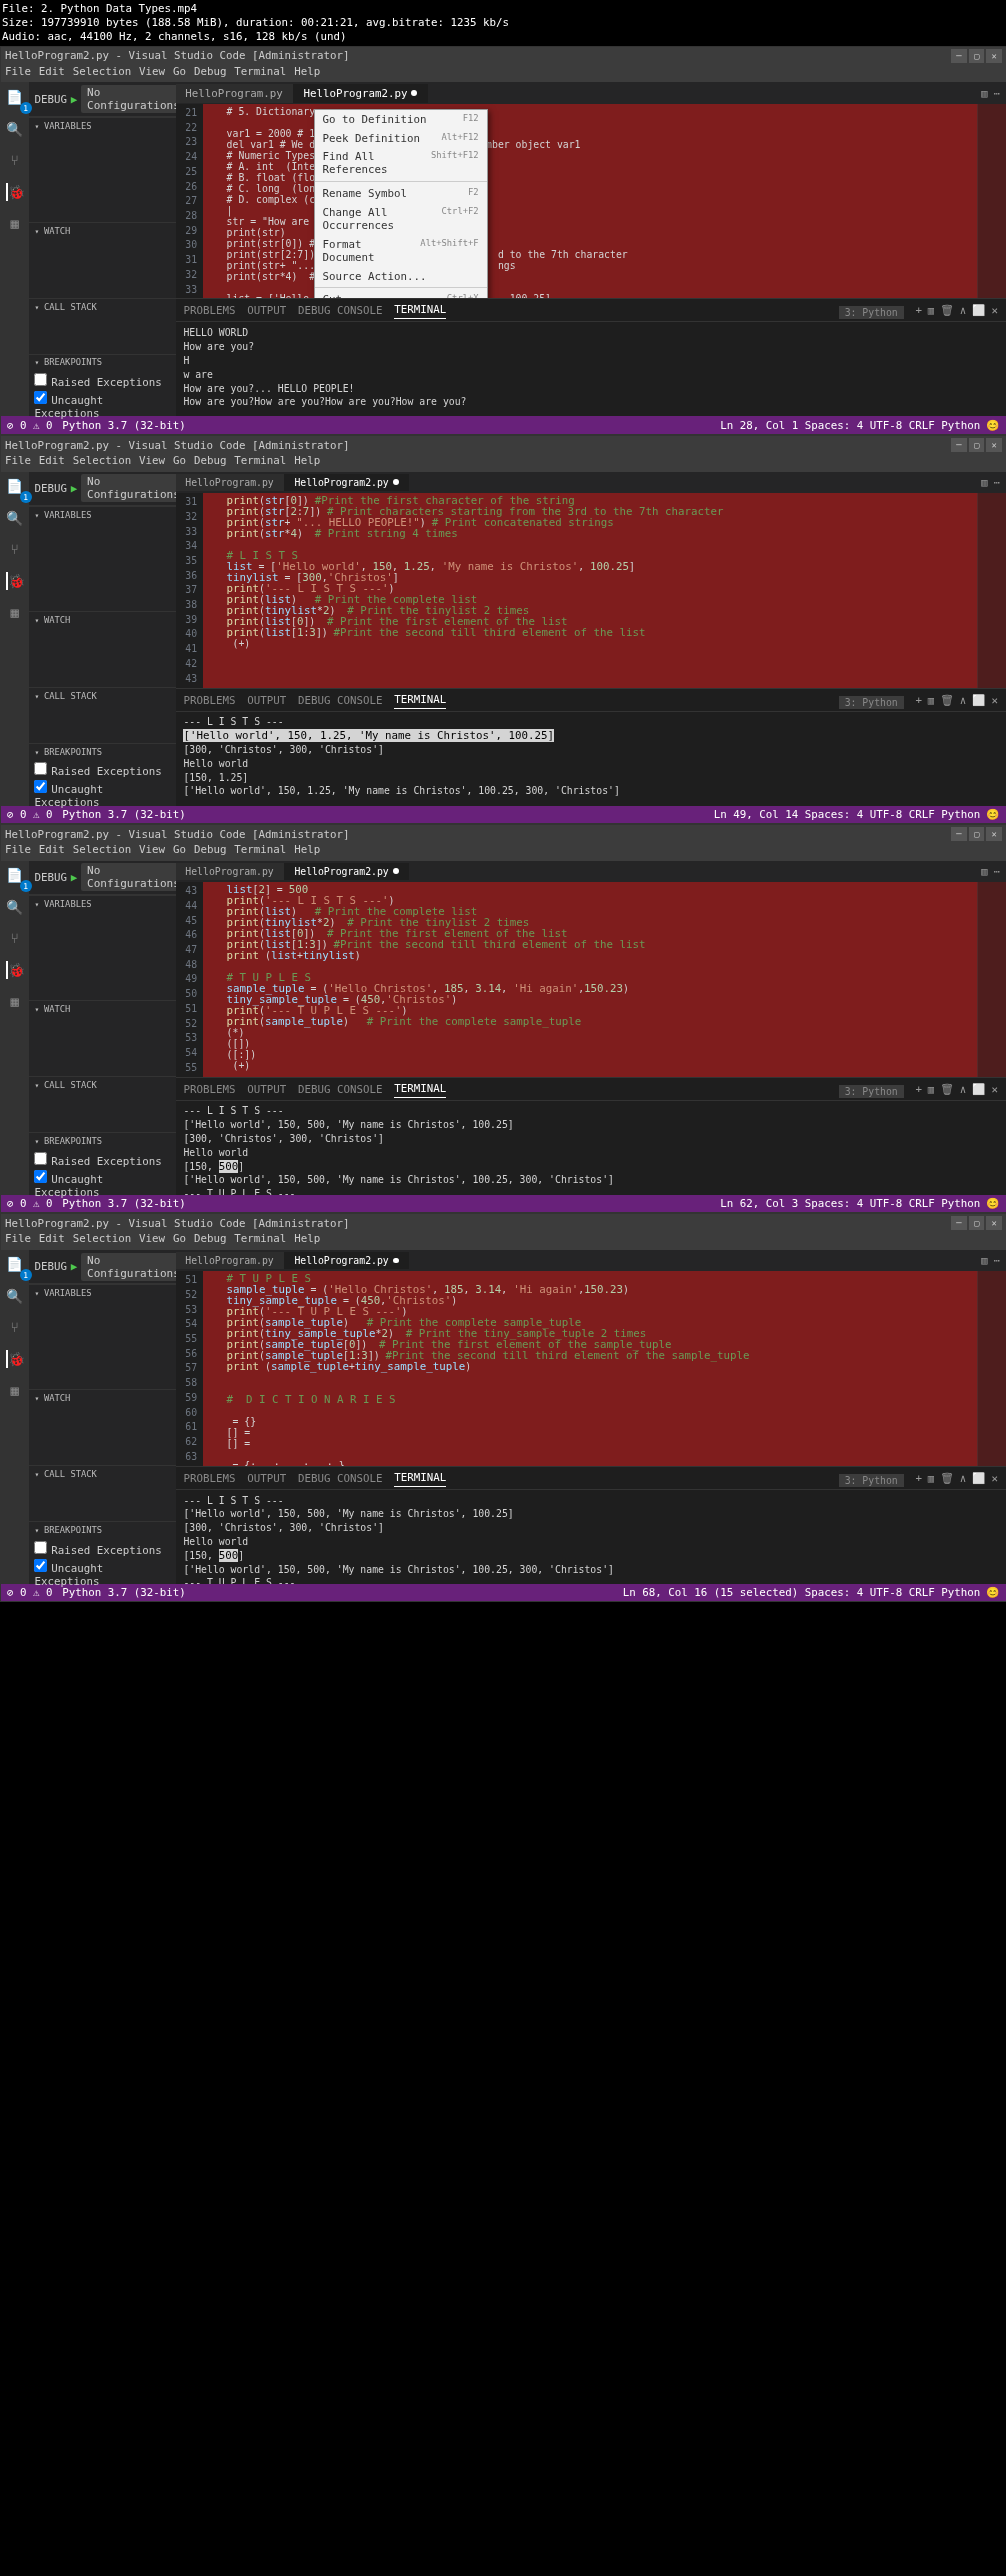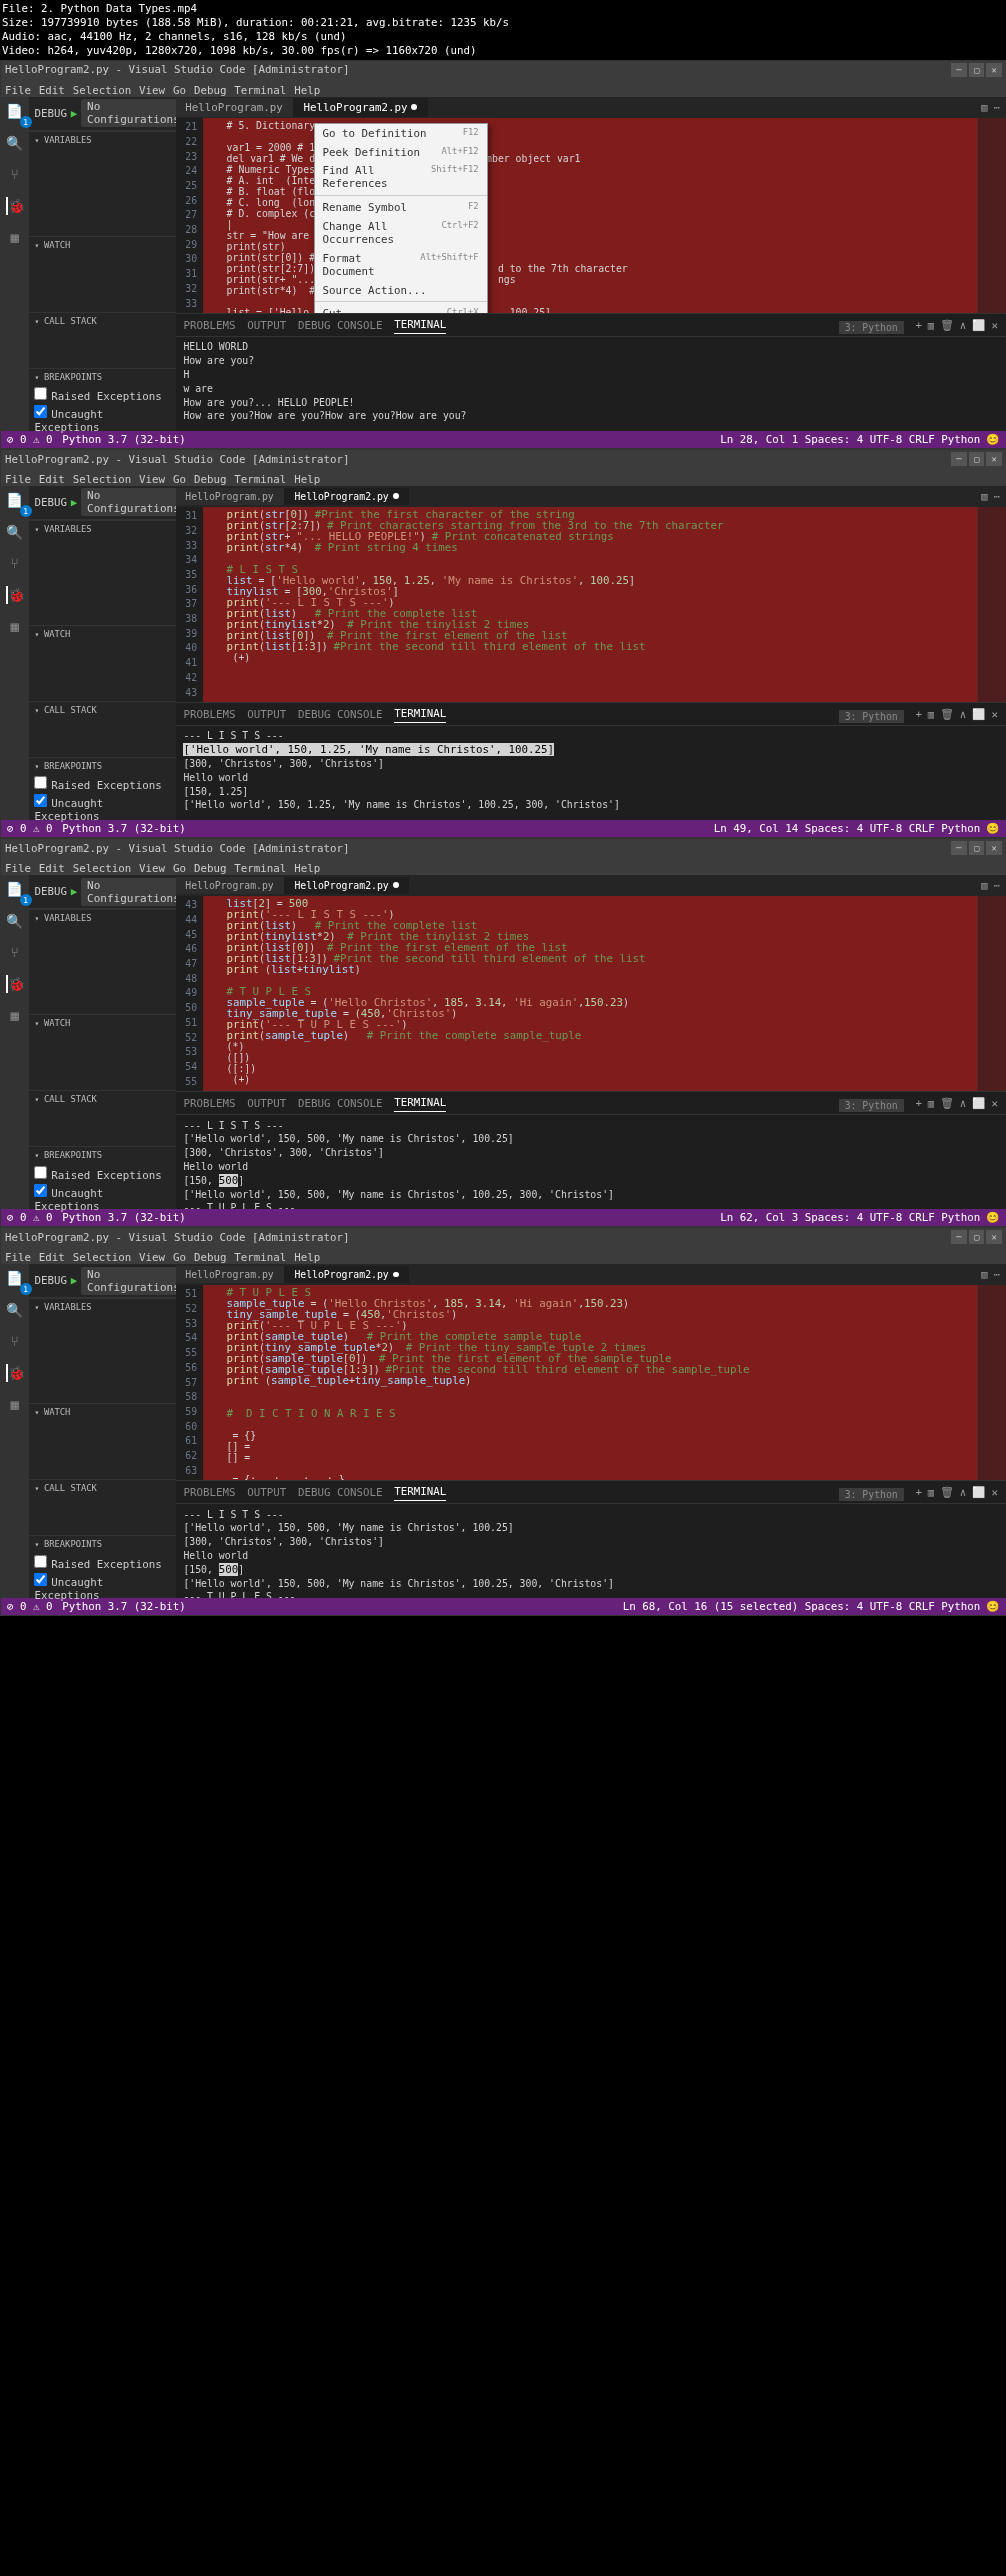--- a/index.html
+++ b/index.html
@@ -2,21 +2,21 @@
 <html><head>
 <meta charset="utf-8">
 <style>
 *{margin:0;padding:0;box-sizing:border-box;font-family:Consolas,monospace;font-size:10.8px}
 body{background:#000;width:1007px}
 .info{color:#fff;background:#000;padding:2px;font-size:12.8px;line-height:1.3}
 .frame{position:relative;background:#1e1e1e;border:1px solid #333}
 .titlebar{background:#3c3c3c;height:17.7px;display:flex;align-items:center;padding:0 3.9px;color:#ccc;font-size:9.8px;justify-content:space-between}
 .titlebar-btns{display:flex;gap:2px}
 .titlebar-btns span{width:15.7px;height:13.8px;background:#555;display:flex;align-items:center;justify-content:center;font-size:8.8px}
-.menubar{background:#3c3c3c;height:17.7px;display:flex;align-items:flex-end;padding:0 3.9px;color:#ccc;font-size:9.8px;gap:7.9px}
+.menubar{background:#3c3c3c;height:17.7px;display:flex;align-items:flex-start;padding:0 3.9px;color:#ccc;font-size:9.8px;gap:7.9px}
 .layout{display:flex;height:334px}
 .activitybar{width:27.5px;background:#333;display:flex;flex-direction:column;align-items:center;padding-top:5.9px;gap:13.8px}
 .activitybar .ico{width:17.7px;height:17.7px;color:#888;display:flex;align-items:center;justify-content:center;font-size:13.8px}
 .activitybar .ico.active{color:#fff;border-left:2px solid #fff;padding-left:2px}
 .sidebar{width:147px;background:#252526;color:#ccc;display:flex;flex-direction:column}
 .debug-toolbar{display:flex;align-items:center;gap:3.9px;padding:2.9px 5.9px;background:#252526;border-bottom:1px solid #333;font-size:9.8px}
 .debug-toolbar .play{color:#4ec94e}
 .debug-toolbar .cfg{background:#3c3c3c;padding:1px 5.9px;border-radius:2px;font-size:11px}
 .debug-toolbar .gear{color:#aaa}
 .section{padding:2.9px 5.9px;font-size:8.8px;color:#bbb;border-top:1px solid #333;cursor:pointer}
@@ -57,21 +57,20 @@
 .context-menu .sc{color:#888;font-size:8.8px}
 .badge{position:absolute;background:#007acc;color:#fff;border-radius:50%;width:11.8px;height:11.8px;font-size:7.9px;display:flex;align-items:center;justify-content:center;left:13.8px;top:13.8px}
 </style>
 </head>
 <body>
 
 <div class="info">
 <div>File: 2. Python Data Types.mp4</div>
 <div>Size: 197739910 bytes (188.58 MiB), duration: 00:21:21, avg.bitrate: 1235 kb/s</div>
 <div>Audio: aac, 44100 Hz, 2 channels, s16, 128 kb/s (und)</div>
-<div>Video: h264, yuv420p, 1280x720, 1098 kb/s, 30.00 fps(r) =&gt; 1160x720 (und)</div>
 </div>
 
 <div class="frame">
 <div class="titlebar">
   <span>HelloProgram2.py - Visual Studio Code [Administrator]</span>
   <div class="titlebar-btns">
         <span>─</span>
         <span>▢</span>
         <span>✕</span>
       </div>

